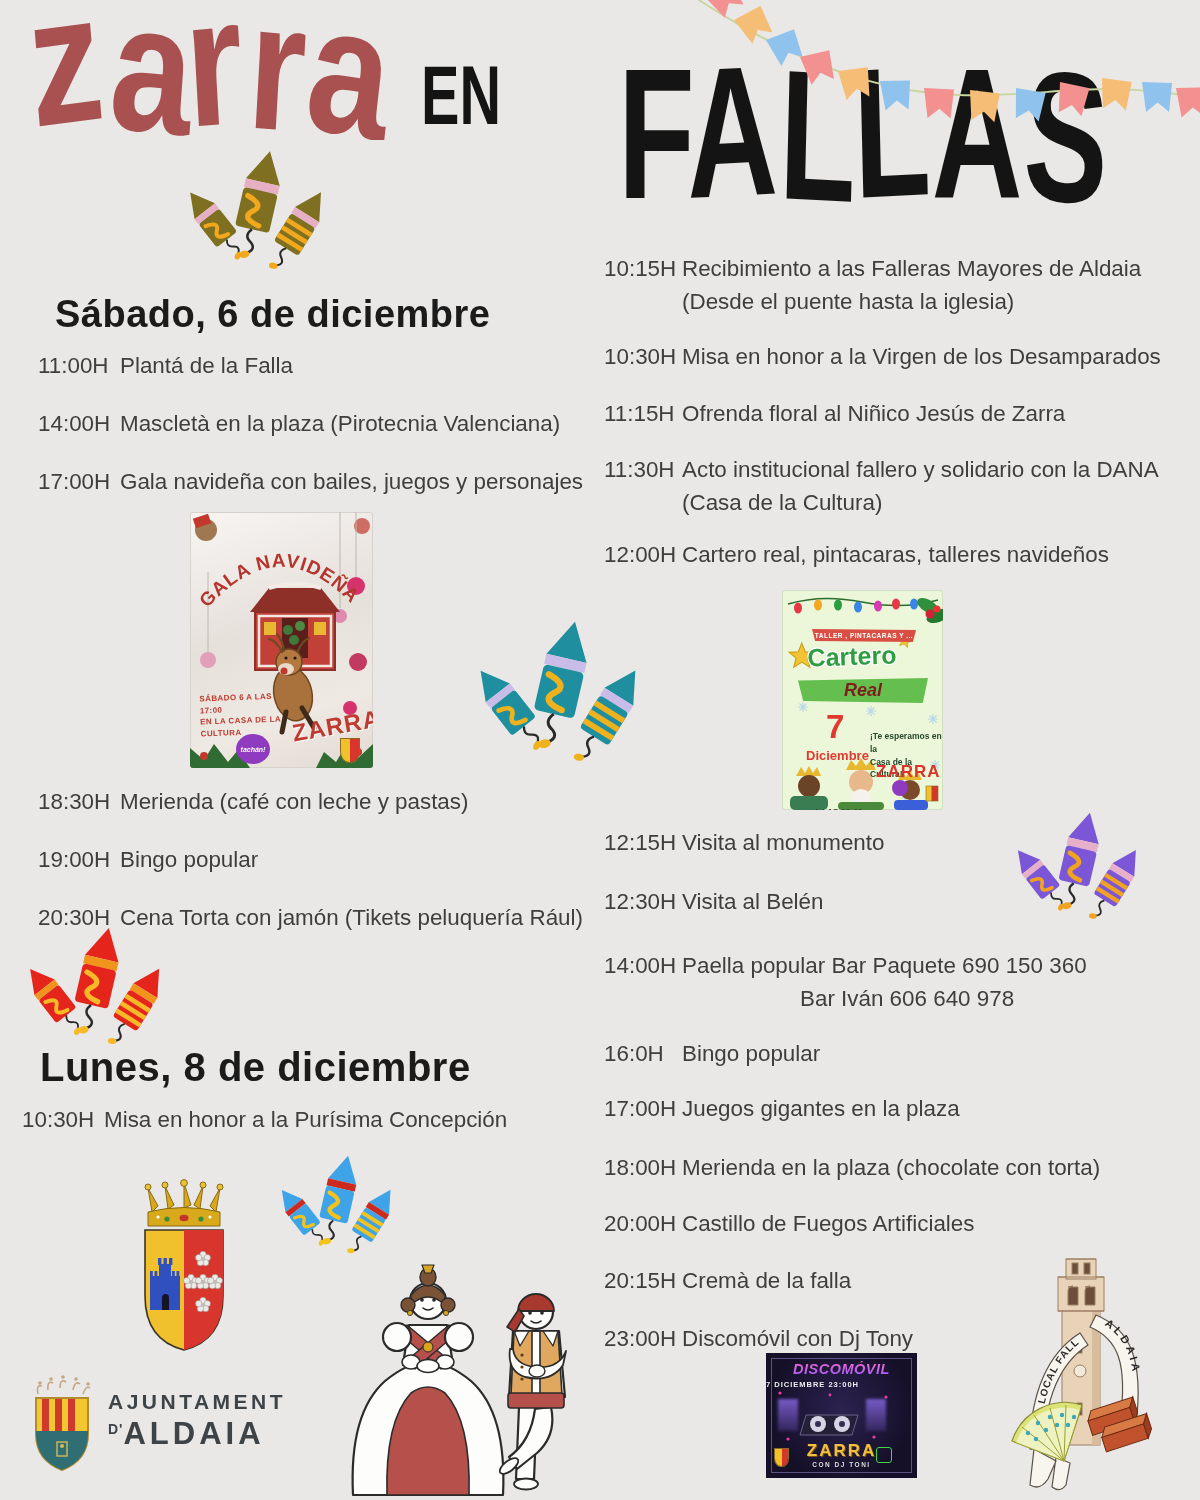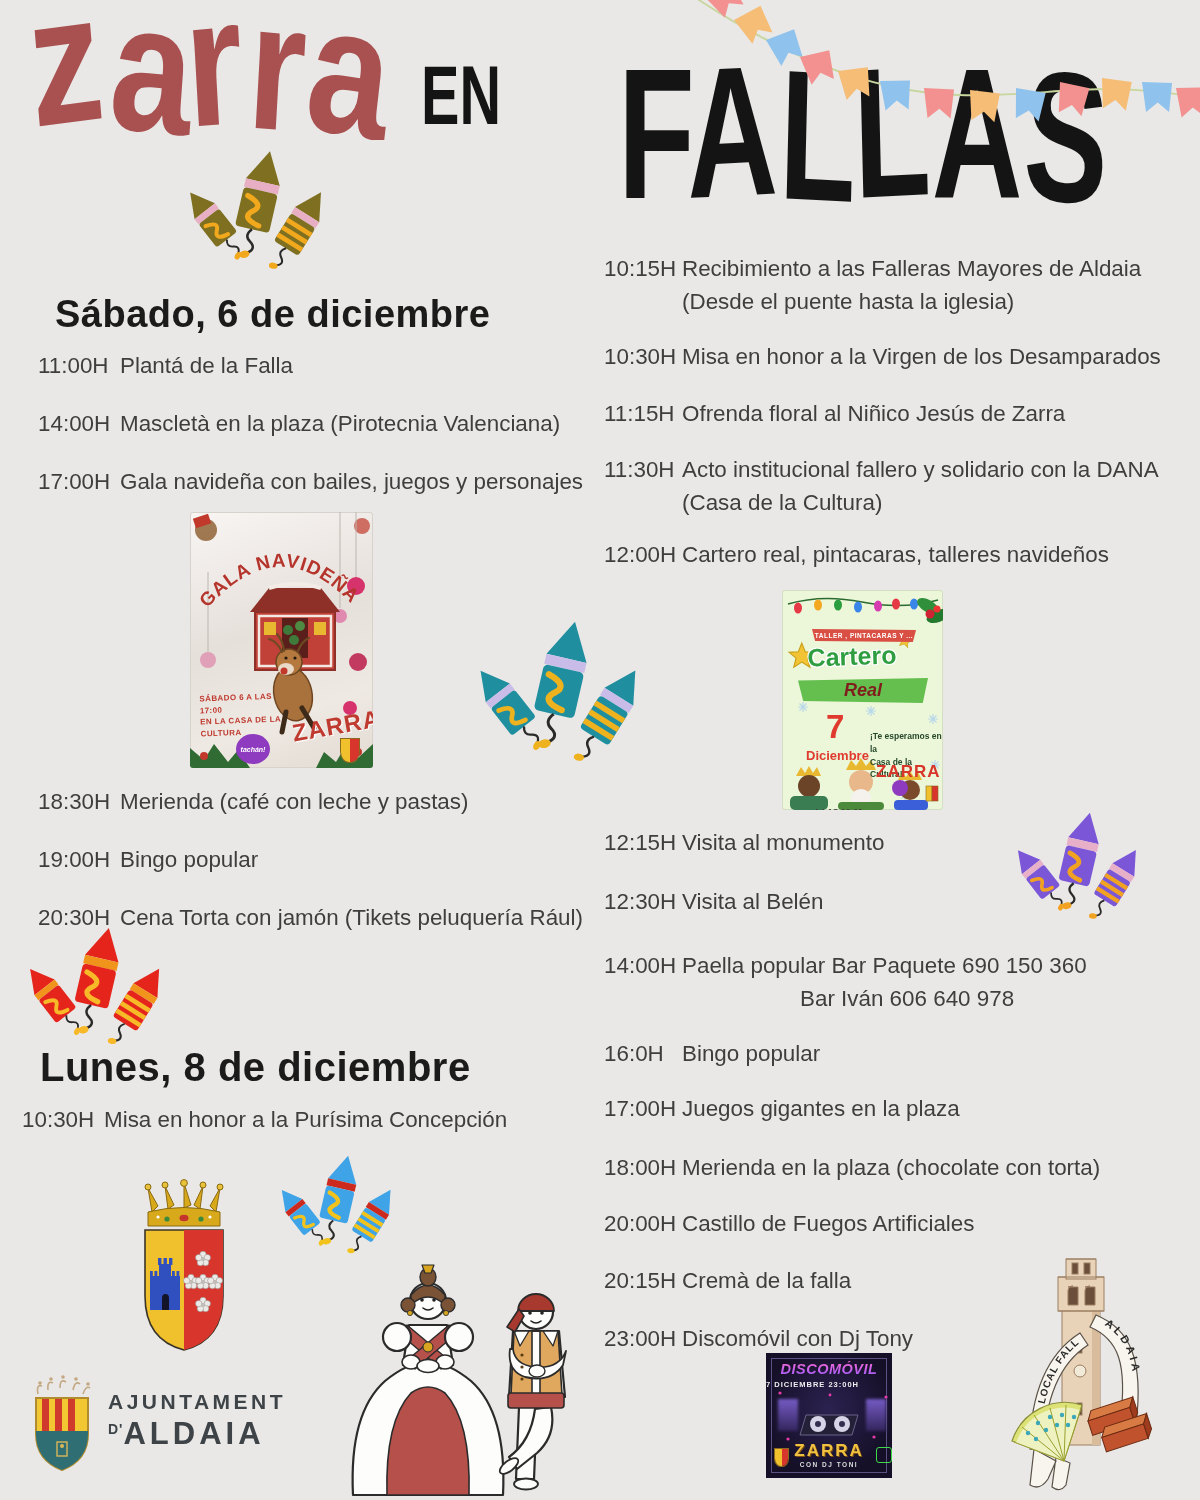--- a/index.html
+++ b/index.html
@@ -33,21 +33,21 @@
                text-shadow:1px 1px 0 #fff,-1px 1px 0 #fff,1px -1px 0 #fff,-1px -1px 0 #fff;}
   .cartero .ribbon{position:absolute;left:16px;top:88px;width:130px;height:25px;background:#64bf4e;
                    clip-path:polygon(0 10%,100% 0,96% 100%,4% 92%);
                    display:flex;align-items:center;justify-content:center;color:#7f1d1d;font-weight:800;font-style:italic;font-size:18px;}
   .cartero .day7{position:absolute;left:44px;top:118px;font-size:33px;font-weight:800;color:#e03a2e;}
   .cartero .month{position:absolute;left:24px;top:158px;font-size:13px;font-weight:800;color:#e03a2e;}
   .cartero .tl{position:absolute;left:32px;top:177px;font-size:7.5px;font-weight:700;color:#3a3a3a;letter-spacing:0.5px;margin-top:40px;}
   .cartero .note{position:absolute;left:88px;top:140px;font-size:8.5px;font-weight:800;color:#27482b;line-height:1.5;}
   .cartero .brand{position:absolute;left:94px;top:172px;font-size:17px;font-weight:800;color:#d8362a;letter-spacing:1px;}
   
-  .disco{position:absolute;left:766px;top:1353px;width:126px;height:125px;background:radial-gradient(circle at 50% 45%,#2c2250 0%,#151028 70%);
+  .disco{position:absolute;left:766px;top:1353px;width:151px;height:125px;background:radial-gradient(circle at 50% 45%,#2c2250 0%,#151028 70%);
          overflow:hidden;outline:1px solid rgba(150,135,205,.55);outline-offset:-6px;}
   .disco .t{position:absolute;left:0;top:8px;width:100%;text-align:center;font-size:14.5px;font-weight:800;font-style:italic;
             background:linear-gradient(180deg,#ff6ad5,#9b5cff);-webkit-background-clip:text;background-clip:text;color:transparent;letter-spacing:0.5px;}
   .disco .s{position:absolute;left:0;top:27px;width:100%;text-align:left;font-size:7.5px;font-weight:700;color:#eee;letter-spacing:1px;}
   .disco .z{position:absolute;left:0;top:88px;width:100%;text-align:center;font-size:17px;font-weight:800;color:#f0c040;letter-spacing:2px;text-shadow:1px 1px 0 #7a5010;}
   .disco .c{position:absolute;left:0;top:108px;width:100%;text-align:center;font-size:6.5px;font-weight:700;color:#ddd;letter-spacing:1.5px;}
   .glow{position:absolute;width:20px;height:32px;background:linear-gradient(180deg,#8a6ce8,#3a2a68);filter:blur(1.5px);opacity:.8;}
   
   .aju-txt{position:absolute;left:108px;top:1390px;color:#3d4347;}
   .aju-txt .l1{font-size:21px;font-weight:800;letter-spacing:3.5px;}

